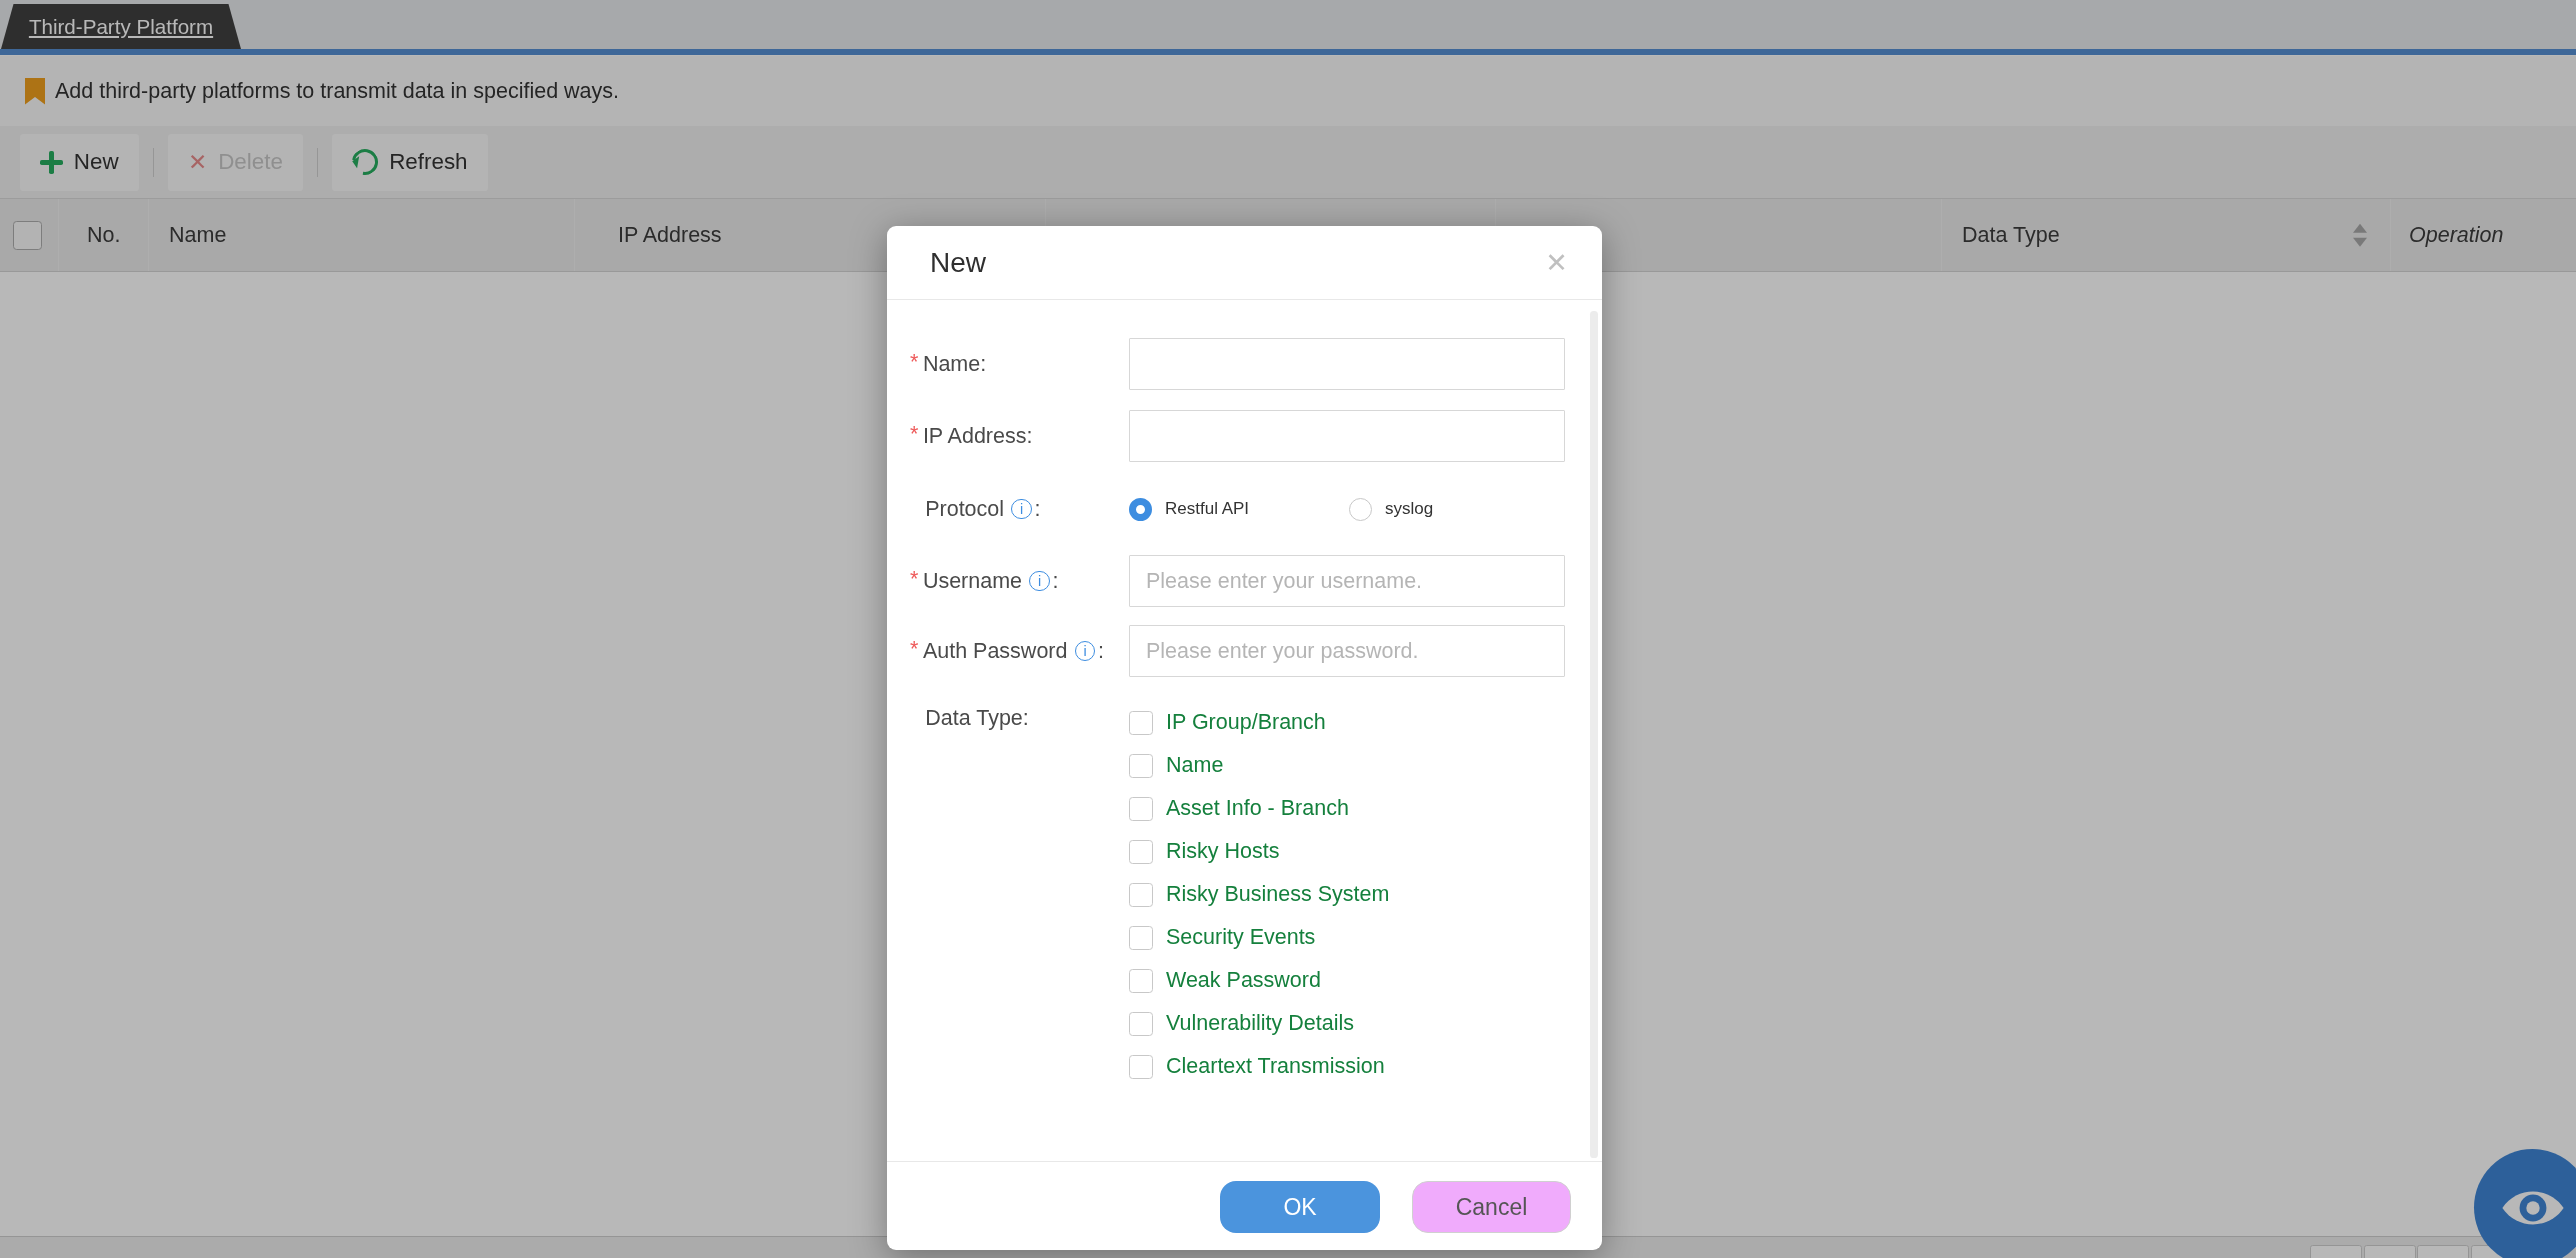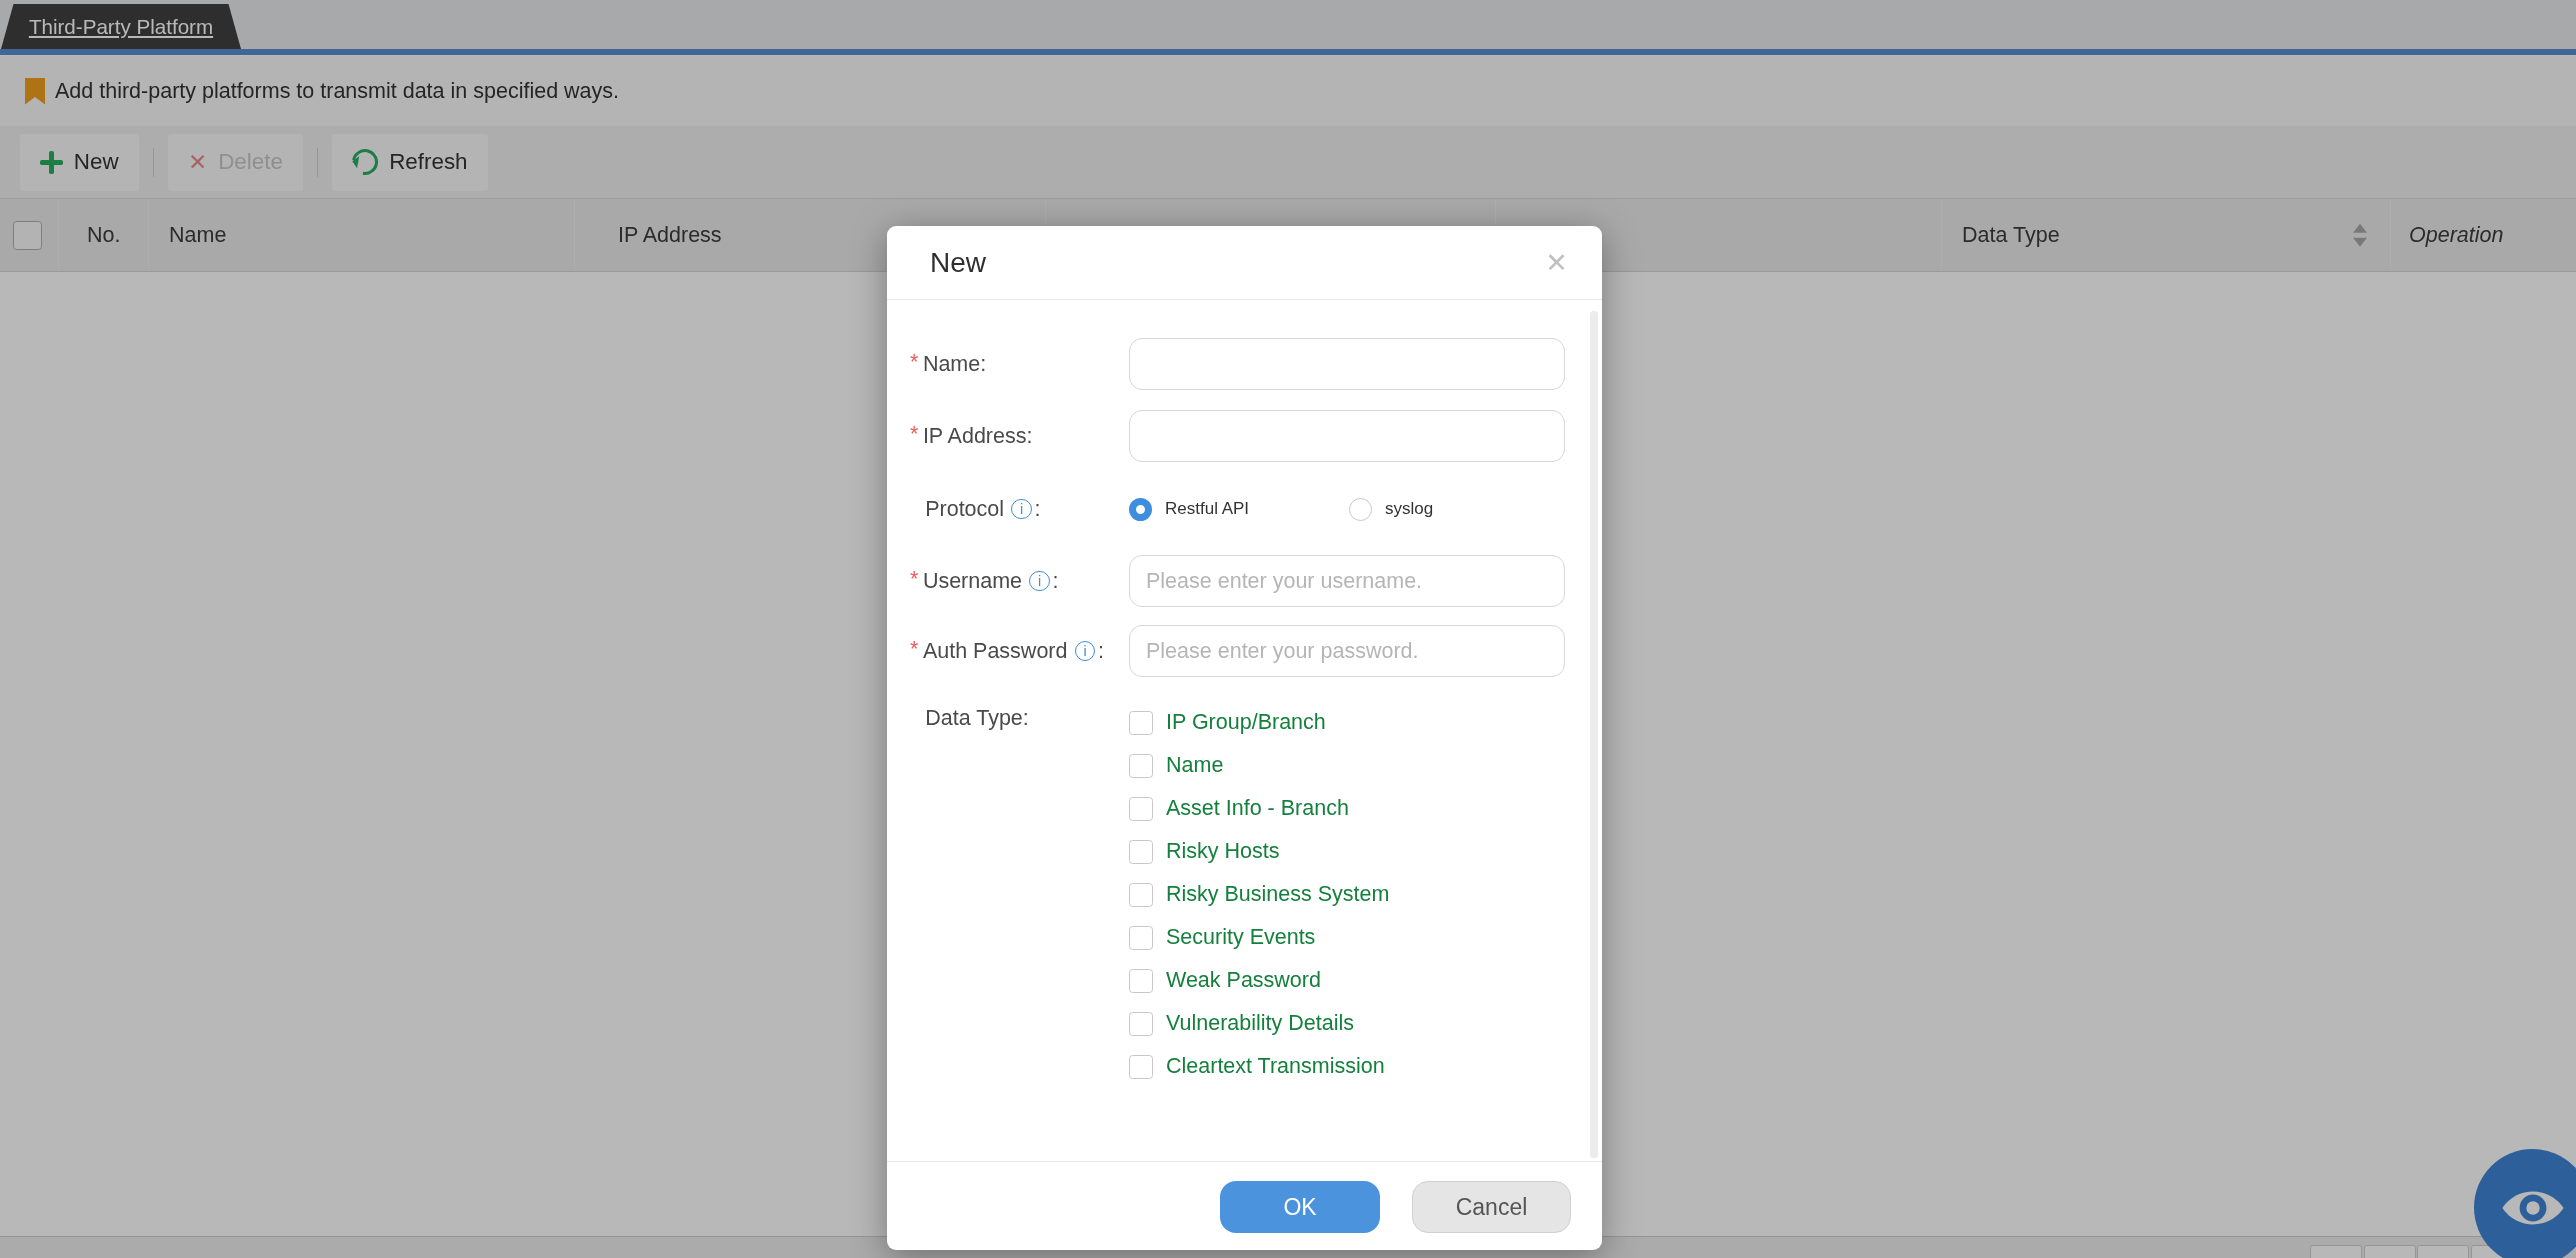--- a/index.html
+++ b/index.html
@@ -68,41 +68,41 @@
   .modal-close{position:absolute;right:27px;top:0;height:74px;display:flex;align-items:center;
                font-size:27px;color:#c0c0c0;cursor:pointer;padding:0 7.2px;}
 
   .flabel{position:absolute;left:23px;width:213px;height:52px;display:flex;align-items:center;
           font-size:21.5px;color:#4a4a4a;white-space:nowrap;}
   .flabel.no-req{padding-left:15.2px;}
   .req{color:#ee5b5b;margin-right:4.5px;font-size:21.5px;position:relative;top:-1.8px;}
   .info-i{display:inline-flex;align-items:center;justify-content:center;width:20.6px;height:20.6px;
           border:1.8px solid #3d8de0;border-radius:50%;color:#3d8de0;font-size:14.3px;margin:0 2.7px 0 7.2px;
           box-sizing:border-box;font-style:normal;}
-  .finput{position:absolute;left:242px;width:436px;height:52px;border:0.9px solid #d7d7d7;border-radius:13px;
+  .finput{position:absolute;left:242px;width:436px;height:52px;border:0.9px solid #d7d7d7;border-radius:1px;
           box-sizing:border-box;font-size:21.5px;padding:0 16px;color:#333;outline:none;
           font-family:"Liberation Sans","DejaVu Sans",sans-serif;}
   .finput::placeholder{color:#b5b5b5;}
 
   .radio-opt{position:absolute;height:52px;display:flex;align-items:center;gap:13px;font-size:17px;color:#333;cursor:pointer;}
   .radio{width:23px;height:23px;border-radius:50%;box-sizing:border-box;background:#fff;}
   .radio.sel{border:7.2px solid #3d8de0;}
   .radio.unsel{border:1.8px solid #c8c8c8;}
 
   .chklist{position:absolute;left:242px;top:475px;width:436px;}
   .chkrow{height:43px;display:flex;align-items:center;gap:13px;font-size:21.5px;color:#15803d;cursor:pointer;}
   .chk{width:24px;height:24px;border:1.8px solid #c8c8c8;border-radius:3.6px;background:#fff;box-sizing:border-box;flex:none;}
 
   .modal-scroll{position:absolute;right:3.6px;top:85px;width:8px;height:847px;background:#ececec;border-radius:3.6px;}
 
   .modal-footline{position:absolute;left:0;top:935px;width:100%;height:0.9px;background:#e8e8e8;}
   .btn{position:absolute;top:955px;height:52px;border-radius:16px;display:flex;align-items:center;
        justify-content:center;font-size:23px;cursor:pointer;box-sizing:border-box;}
   .btn-ok{left:333px;width:160px;background:#4b94dd;color:#fff;}
-  .btn-cancel{left:525px;width:159px;background:#e5e5e5;border:0.9px solid #d0d0d0;color:#555;}
+  .btn-cancel{left:525px;width:159px;background:#f0abfc;border:0.9px solid #d0d0d0;color:#555;}
 </style>
 </head>
 <body>
 
 <div id="screen">
 
   <div class="tabbar">
     <div class="tab-active">
       <span>Third-Party Platform</span>
     </div>

